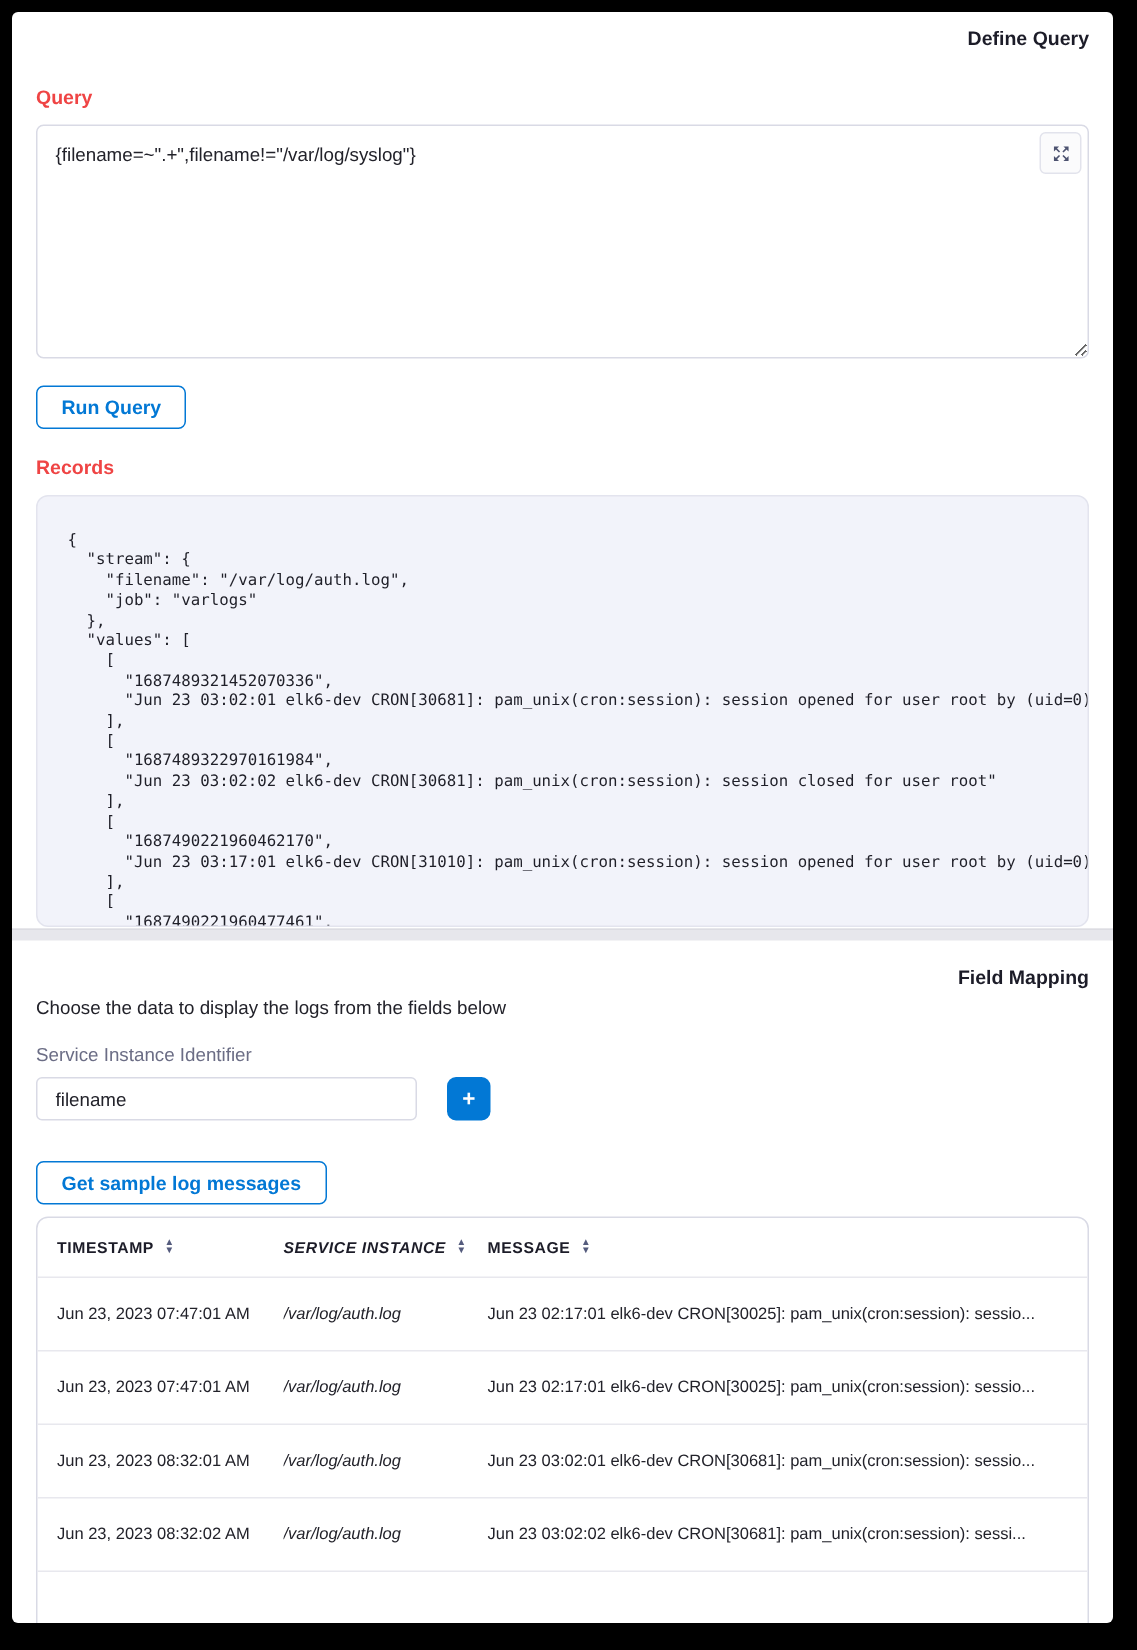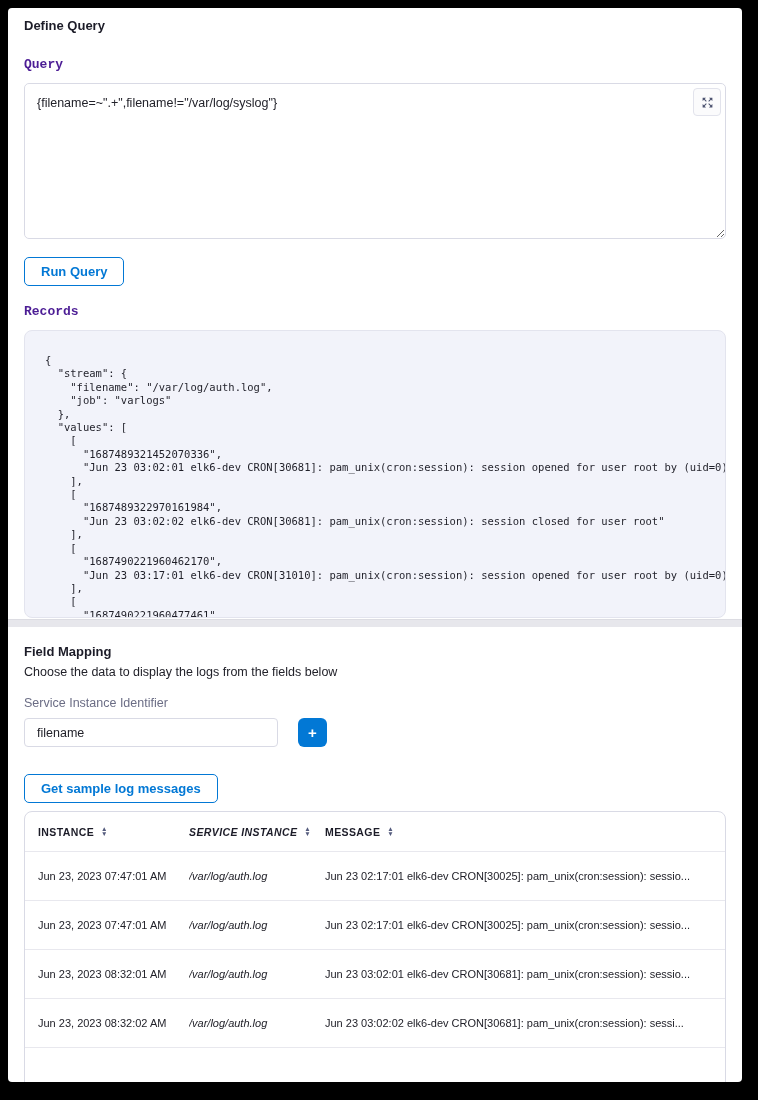--- a/index.html
+++ b/index.html
@@ -13,23 +13,23 @@
   .page {
     position: absolute;
     left: 8px; top: 8px;
     width: 734px; height: 1074px;
     background: #ffffff;
     border-radius: 4px;
     overflow: hidden;
   }
   section { padding: 0 16px; }
   .sec-define { padding-top: 10px; }
-  h2.sec-title { font-size: 13px; font-weight: bold; color: #1c1c28; }
+  h2.sec-title { font-size: 13px; font-weight: bold; color: #1c1c28; text-align: right; }
   p.sec-sub { font-size: 12.5px; margin-top: 7px; color: #22222a; }
-  h3.lbl { font-size: 13px; font-weight: bold; margin-top: 24px; color: #4c1d95; font-family: Liberation Mono, monospace; }
+  h3.lbl { font-size: 13px; font-weight: bold; margin-top: 24px; color: #ef4444; }
 
   .query-wrap { position: relative; margin-top: 11px; }
   textarea.query {
     width: 100%; height: 156px;
     border: 1px solid #d9dae5;
     border-radius: 5px;
     padding: 12px 40px 12px 12px;
     font-family: "Liberation Sans", sans-serif;
     font-size: 12.5px;
     color: #22222a;
@@ -213,21 +213,21 @@
       <button class="plus-btn">
           <span>+</span>
         </button>
     </div>
 
     <button class="btn-outline btn-sample">Get sample log messages</button>
 
     <div class="table-card">
       <div class="thead">
         <div class="th col1">
-          <span>INSTANCE</span>
+          <span>TIMESTAMP</span>
           <span class="sort">
               <span>▲</span>
               <span>▼</span>
             </span>
         </div>
         <div class="th col2">
           <span>SERVICE INSTANCE</span>
           <span class="sort">
               <span>▲</span>
               <span>▼</span>

